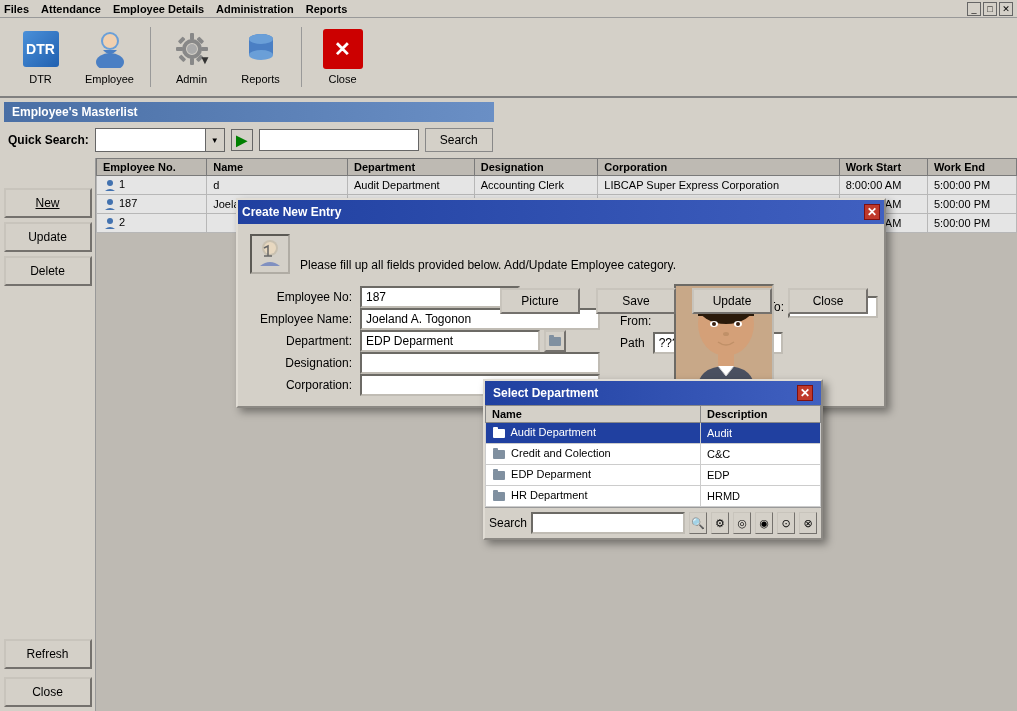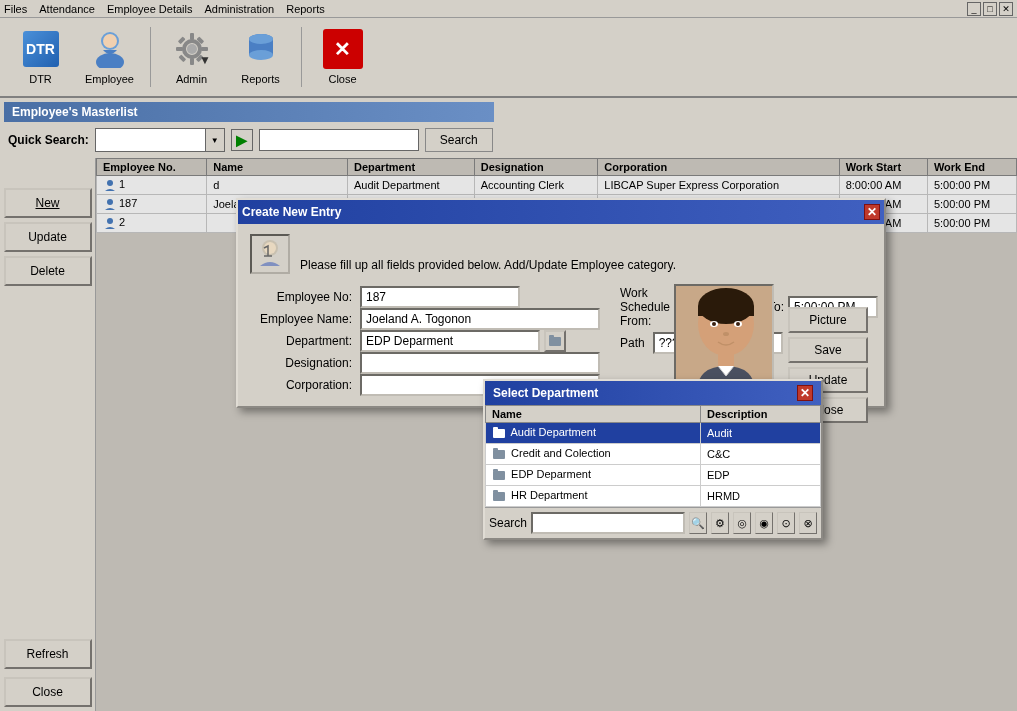--- a/index.html
+++ b/index.html
@@ -1,20 +1,20 @@
 <!DOCTYPE html>
 <html><head>
   <meta charset="utf-8">
   <style>
     * { box-sizing: border-box; margin: 0; padding: 0; font-family: 'Segoe UI', Tahoma, Arial, sans-serif; font-size: 12px; }
     body { background: #d4d0c8; width: 1017px; height: 711px; overflow: hidden; }
     
     
     .menubar { background: #d4d0c8; height: 18px; display: flex; align-items: center; gap: 12px; padding: 2px 4px; border-bottom: 1px solid #999; }
-    .menubar span { font-size: 11px; cursor: pointer; }
+    .menubar span { font-size: 11px; cursor: pointer; font-weight: bold; }
     
     
     .win-controls { margin-left: auto; display: flex; gap: 2px; }
     .win-btn { width: 14px; height: 14px; border: 1px solid #666; font-size: 9px; display: flex; align-items: center; justify-content: center; cursor: pointer; background: #d4d0c8; }
     
     
     .toolbar { background: #d4d0c8; height: 80px; display: flex; align-items: center; padding: 4px 8px; gap: 4px; border-bottom: 2px solid #808080; }
     .toolbar-btn { display: flex; flex-direction: column; align-items: center; justify-content: center; width: 65px; height: 68px; border: 1px solid transparent; cursor: pointer; padding: 4px; gap: 4px; }
     .toolbar-btn .btn-icon { width: 40px; height: 40px; display: flex; align-items: center; justify-content: center; }
     .toolbar-btn .btn-label { font-size: 11px; text-align: center; }
@@ -75,21 +75,21 @@
     
     
     .pw-dots { display: flex; gap: 2px; align-items: center; height: 22px; padding: 2px 4px; background: white; border: 2px inset #c0bcb4; width: 160px; }
     .pw-dot { width: 12px; height: 12px; background: radial-gradient(circle at 40% 35%, #ff6666, #cc0000); border-radius: 50%; }
     
     
     .dept-row { display: flex; gap: 4px; align-items: center; }
     .dept-browse-btn { width: 22px; height: 22px; background: #d4d0c8; border: 2px outset #c8c4bc; display: flex; align-items: center; justify-content: center; cursor: pointer; font-size: 10px; }
     
     
-    .modal-actions { display: flex; flex-direction: column; gap: 4px; position: absolute; right: 16px; top: 83px; }
+    .modal-actions { display: flex; flex-direction: row; gap: 16px; position: absolute; right: 16px; top: 64px; }
     .modal-action-btn { width: 80px; height: 26px; background: #d4d0c8; border: 2px outset #c8c4bc; cursor: pointer; font-size: 12px; }
     
     
     .photo-area { position: absolute; right: 110px; top: 60px; width: 100px; height: 110px; border: 2px inset #c0bcb4; background: #f0ece4; overflow: hidden; }
     
     
     .person-svg { width: 100px; height: 110px; }
     
     
     .dept-popup { position: absolute; left: 245px; top: 155px; width: 340px; background: #d4d0c8; border: 2px outset #e0dcd4; z-index: 300; box-shadow: 4px 4px 8px rgba(0,0,0,0.4); }

